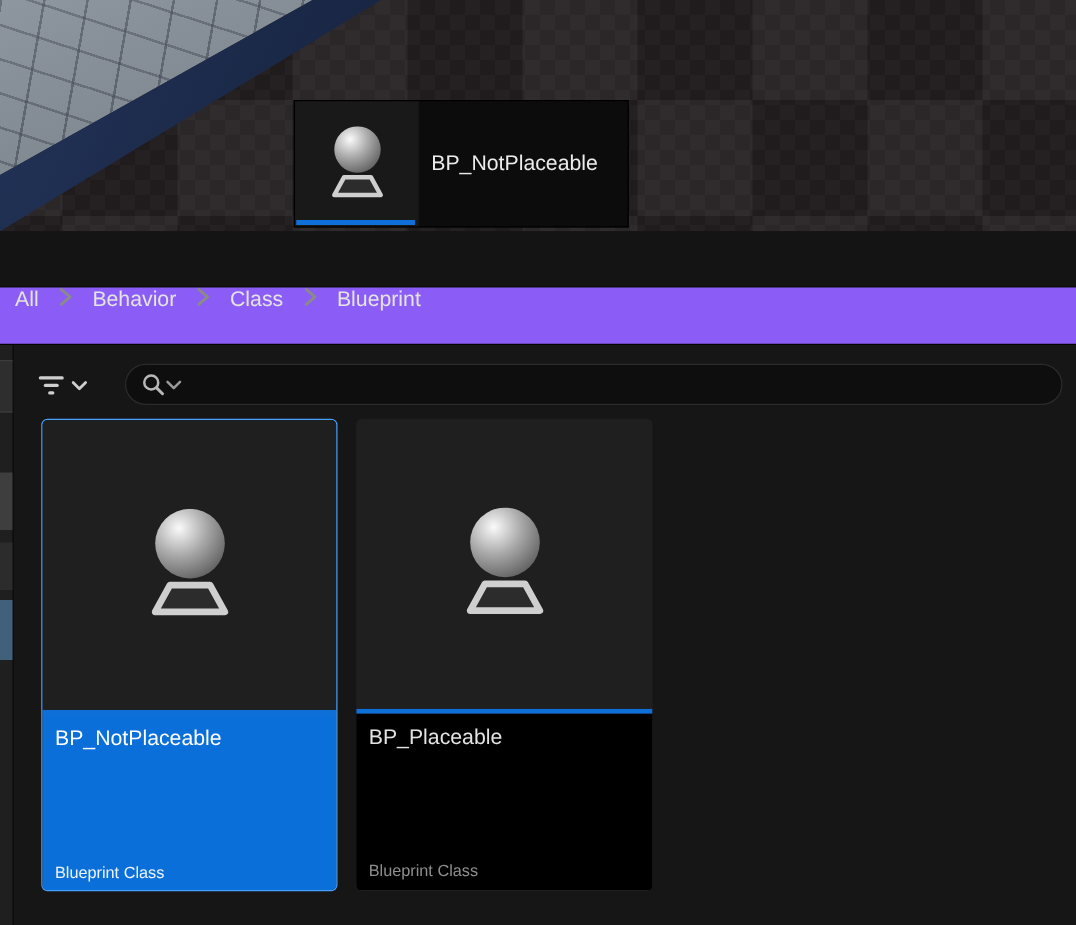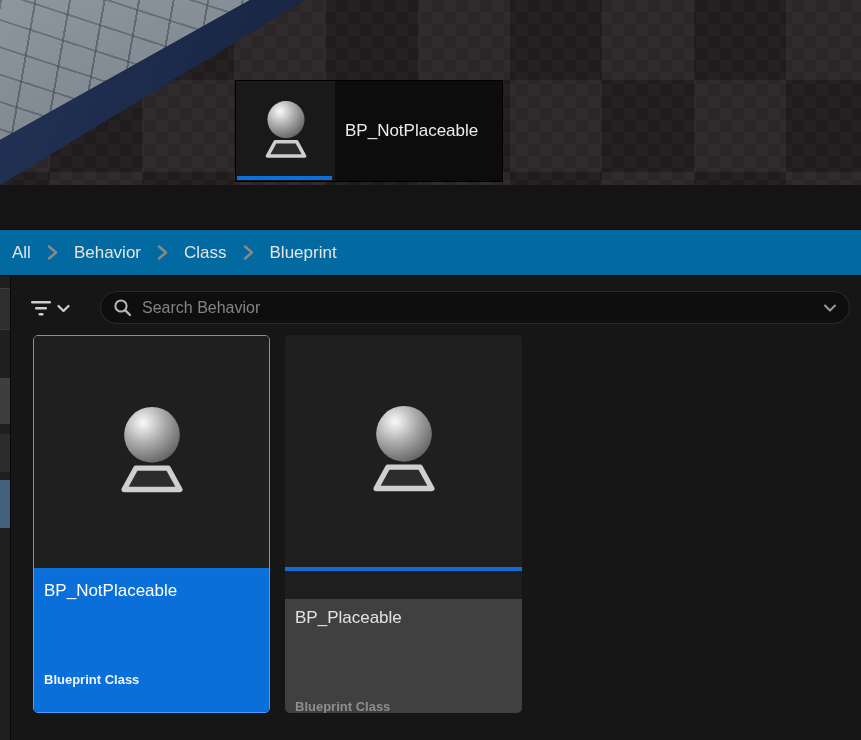--- a/index.html
+++ b/index.html
@@ -48,22 +48,22 @@
   }
   .dp-bar { position:absolute; left:1px; bottom:1px; width:95px; height:4px; }
   .dp-label { color:#ececec; font-size:17px; margin-left:10px; white-space:nowrap; }
 
   
   .cb-header { position:absolute; left:0; top:185px; width:861px; height:45px; background:#141414; border-bottom:1px solid #0a0a0a; box-sizing:border-box; }
 
   
   .breadcrumb-bar {
     position:absolute; left:0; top:230px; width:861px; height:46px;
-    background:#0369a1; border-bottom:1px solid #050505; box-sizing:border-box;
-    display:flex; align-items:center; padding-left:6px;
+    background:#8b5cf6; border-bottom:1px solid #050505; box-sizing:border-box;
+    display:flex; align-items:flex-start; padding-left:6px;
   }
   .crumb { color:#e4e4e4; font-size:17px; padding:0 6px; cursor:default; }
   .crumb-sep { margin:0 10px; display:flex; align-items:center; }
 
   
   .main-panel { position:absolute; left:0; top:276px; width:861px; height:464px; background:#161616; }
 
   .left-sliver { position:absolute; left:0; top:0; width:11px; height:464px; background:#1f1f1f; border-right:1px solid #090909; box-sizing:border-box; }
   .sliver-block { position:absolute; left:0; width:10px; }
   .sb1 { top:12px;  height:40px; background:#2e2e2e; border-top:1px solid #3c3c3c; border-bottom:1px solid #3c3c3c; }
@@ -93,25 +93,25 @@
   }
   .tile-selected { left:33px; border:1px solid #46a0ff; }
   .tile-normal   { left:285px; }
   .tile-thumb {
     height:232px; background:#1f1f1f; position:relative;
     display:flex; align-items:center; justify-content:center;
   }
   .tile-accent { height:4px; }
   .tile-label { position:relative; height:141px; padding:9px 10px; box-sizing:border-box; }
   .tile-selected .tile-label { background:#0b6fd9; }
-  .tile-normal   .tile-label { background:#404040;margin-top:28px; }
+  .tile-normal   .tile-label { background:#000000; }
   .asset-name { font-size:17px; }
   .tile-selected .asset-name { color:#ffffff; }
   .tile-normal   .asset-name { color:#e3e3e3; }
-  .asset-type { position:absolute; left:10px; bottom:26px; font-size:13px;font-weight:bold; }
+  .asset-type { position:absolute; left:10px; bottom:8px; font-size:13px; }
   .tile-selected .asset-type { color:#eef4fb; }
   .tile-normal   .asset-type { color:#8e8e8e; }
 
   .icon { display:inline-flex; align-items:center; justify-content:center; }
 </style>
 </head>
 <body>
 
 <div class="viewport">
   <div class="vp-floor"></div>
@@ -187,21 +187,20 @@
   </span>
 </div>
 
 <div class="search-box">
   <span class="icon">
     <svg width="19" height="19" viewBox="0 0 19 19">
       <circle cx="8" cy="8" r="5.6" fill="none" stroke="#b7b7b7" stroke-width="2"></circle>
       <line x1="12.3" y1="12.3" x2="17" y2="17" stroke="#b7b7b7" stroke-width="2.4" stroke-linecap="round"></line>
     </svg>
   </span>
-  <input type="text" value="" placeholder="Search Behavior" style="">
   <span class="icon">
     <svg width="14" height="10" viewBox="0 0 14 10">
         <path d="M2 2.5 L7 7.5 L12 2.5" fill="none" stroke="#9a9a9a" stroke-width="2" stroke-linecap="round" stroke-linejoin="round"></path>
       </svg>
   </span>
 </div>
 
 <div class="tile tile-selected">
   <div class="tile-thumb">
     <span class="icon">

